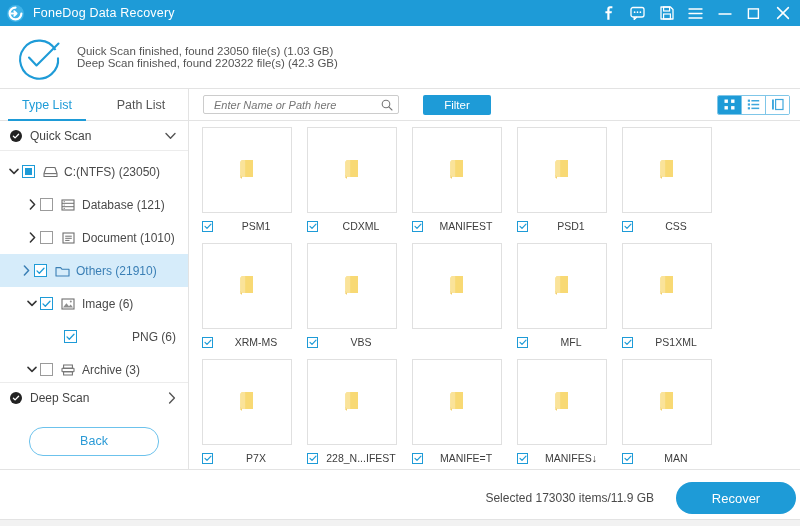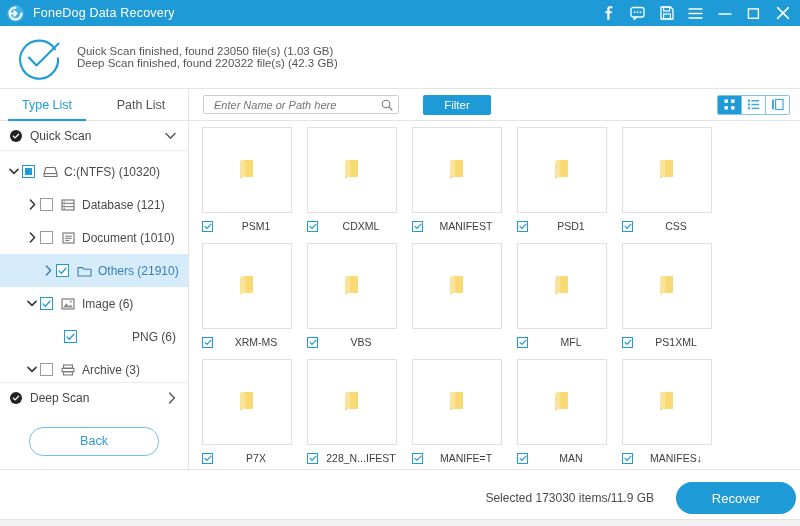--- a/index.html
+++ b/index.html
@@ -305,21 +305,21 @@
           </span>
           <span class="cb partial">
               <i></i>
             </span>
           <span class="ticon">
             <svg width="15" height="12" viewBox="0 0 15 12">
                 <path d="M3 1.5 h9 l2 6 v3 h-13 v-3 z" fill="none" stroke="#6f6f6f" stroke-width="1.1" stroke-linejoin="round"></path>
                 <line x1="1.2" y1="7.6" x2="13.8" y2="7.6" stroke="#6f6f6f" stroke-width="1.1"></line>
               </svg>
           </span>
-          <span class="tlabel">C:(NTFS) (10320)</span>
+          <span class="tlabel">C:(NTFS) (23050)</span>
         </div>
 
         <div class="trow" style="padding-left:24px;">
           <span class="arrow">
             <svg width="7" height="11" viewBox="0 0 7 11">
                 <path d="M1.4 1 L5.6 5.5 L1.4 10" fill="none" stroke="#333" stroke-width="1.5" stroke-linecap="round" stroke-linejoin="round"></path>
               </svg>
           </span>
           <span class="cb"></span>
           <span class="ticon">
@@ -346,21 +346,21 @@
             <svg width="13" height="12" viewBox="0 0 13 12">
                 <rect x="1" y="1" width="11" height="10" fill="none" stroke="#6f6f6f" stroke-width="1.1"></rect>
                 <line x1="3.2" y1="4.2" x2="9.8" y2="4.2" stroke="#6f6f6f" stroke-width="1"></line>
                 <line x1="3.2" y1="6.3" x2="9.8" y2="6.3" stroke="#6f6f6f" stroke-width="1"></line>
                 <line x1="3.2" y1="8.4" x2="7.5" y2="8.4" stroke="#6f6f6f" stroke-width="1"></line>
               </svg>
           </span>
           <span class="tlabel">Document (1010)</span>
         </div>
 
-        <div class="trow sel" style="padding-left:40px;">
+        <div class="trow sel" style="padding-left:18px;">
           <span class="arrow">
             <svg width="7" height="11" viewBox="0 0 7 11">
                 <path d="M1.4 1 L5.6 5.5 L1.4 10" fill="none" stroke="#3a7fb5" stroke-width="1.5" stroke-linecap="round" stroke-linejoin="round"></path>
               </svg>
           </span>
           <span class="cb checked">
             <svg width="9" height="8" viewBox="0 0 9 8">
                 <path d="M1 3.9 L3.3 6.3 L8 1.3" stroke="#1e9bd7" stroke-width="1.3" fill="none" stroke-linecap="round" stroke-linejoin="round"></path>
               </svg>
           </span>
@@ -723,39 +723,39 @@
                     <path d="M4 1 h3.2 v17 h-3.2 l-1.6 -1.8 v-13.4 z" fill="#fae39a"></path>
                     <path d="M2.4 16.2 l1.6 1.8 v2 l-1.6 -1.8 z" fill="#f2cf6b"></path>
                   </svg></span>
             </div>
             <div class="cap">
               <span class="cb2">
                   <svg width="8" height="7" viewBox="0 0 8 7">
                     <path d="M1 3.3 L3 5.3 L7 1.1" stroke="#1e9bd7" stroke-width="1.2" fill="none" stroke-linecap="round" stroke-linejoin="round"></path>
                   </svg>
                 </span>
+              <span class="nm">MANIFES↓</span>
+            </div>
+          </div>
+
+          <div class="cell">
+            <div class="thumb">
+              <span class="folder"><svg width="19" height="22" viewBox="0 0 19 22">
+                    <path d="M4 1 h11 v17 h-11 l-1.6 -1.8 v-13.4 z" fill="#f8d974"></path>
+                    <path d="M4 1 h3.2 v17 h-3.2 l-1.6 -1.8 v-13.4 z" fill="#fae39a"></path>
+                    <path d="M2.4 16.2 l1.6 1.8 v2 l-1.6 -1.8 z" fill="#f2cf6b"></path>
+                  </svg></span>
+            </div>
+            <div class="cap">
+              <span class="cb2">
+                  <svg width="8" height="7" viewBox="0 0 8 7">
+                    <path d="M1 3.3 L3 5.3 L7 1.1" stroke="#1e9bd7" stroke-width="1.2" fill="none" stroke-linecap="round" stroke-linejoin="round"></path>
+                  </svg>
+                </span>
               <span class="nm">MAN</span>
-            </div>
-          </div>
-
-          <div class="cell">
-            <div class="thumb">
-              <span class="folder"><svg width="19" height="22" viewBox="0 0 19 22">
-                    <path d="M4 1 h11 v17 h-11 l-1.6 -1.8 v-13.4 z" fill="#f8d974"></path>
-                    <path d="M4 1 h3.2 v17 h-3.2 l-1.6 -1.8 v-13.4 z" fill="#fae39a"></path>
-                    <path d="M2.4 16.2 l1.6 1.8 v2 l-1.6 -1.8 z" fill="#f2cf6b"></path>
-                  </svg></span>
-            </div>
-            <div class="cap">
-              <span class="cb2">
-                  <svg width="8" height="7" viewBox="0 0 8 7">
-                    <path d="M1 3.3 L3 5.3 L7 1.1" stroke="#1e9bd7" stroke-width="1.2" fill="none" stroke-linecap="round" stroke-linejoin="round"></path>
-                  </svg>
-                </span>
-              <span class="nm">MANIFES↓</span>
             </div>
           </div>
 
         </div>
       </div>
 
     </div>
   </div>
 
   <div class="footer">

